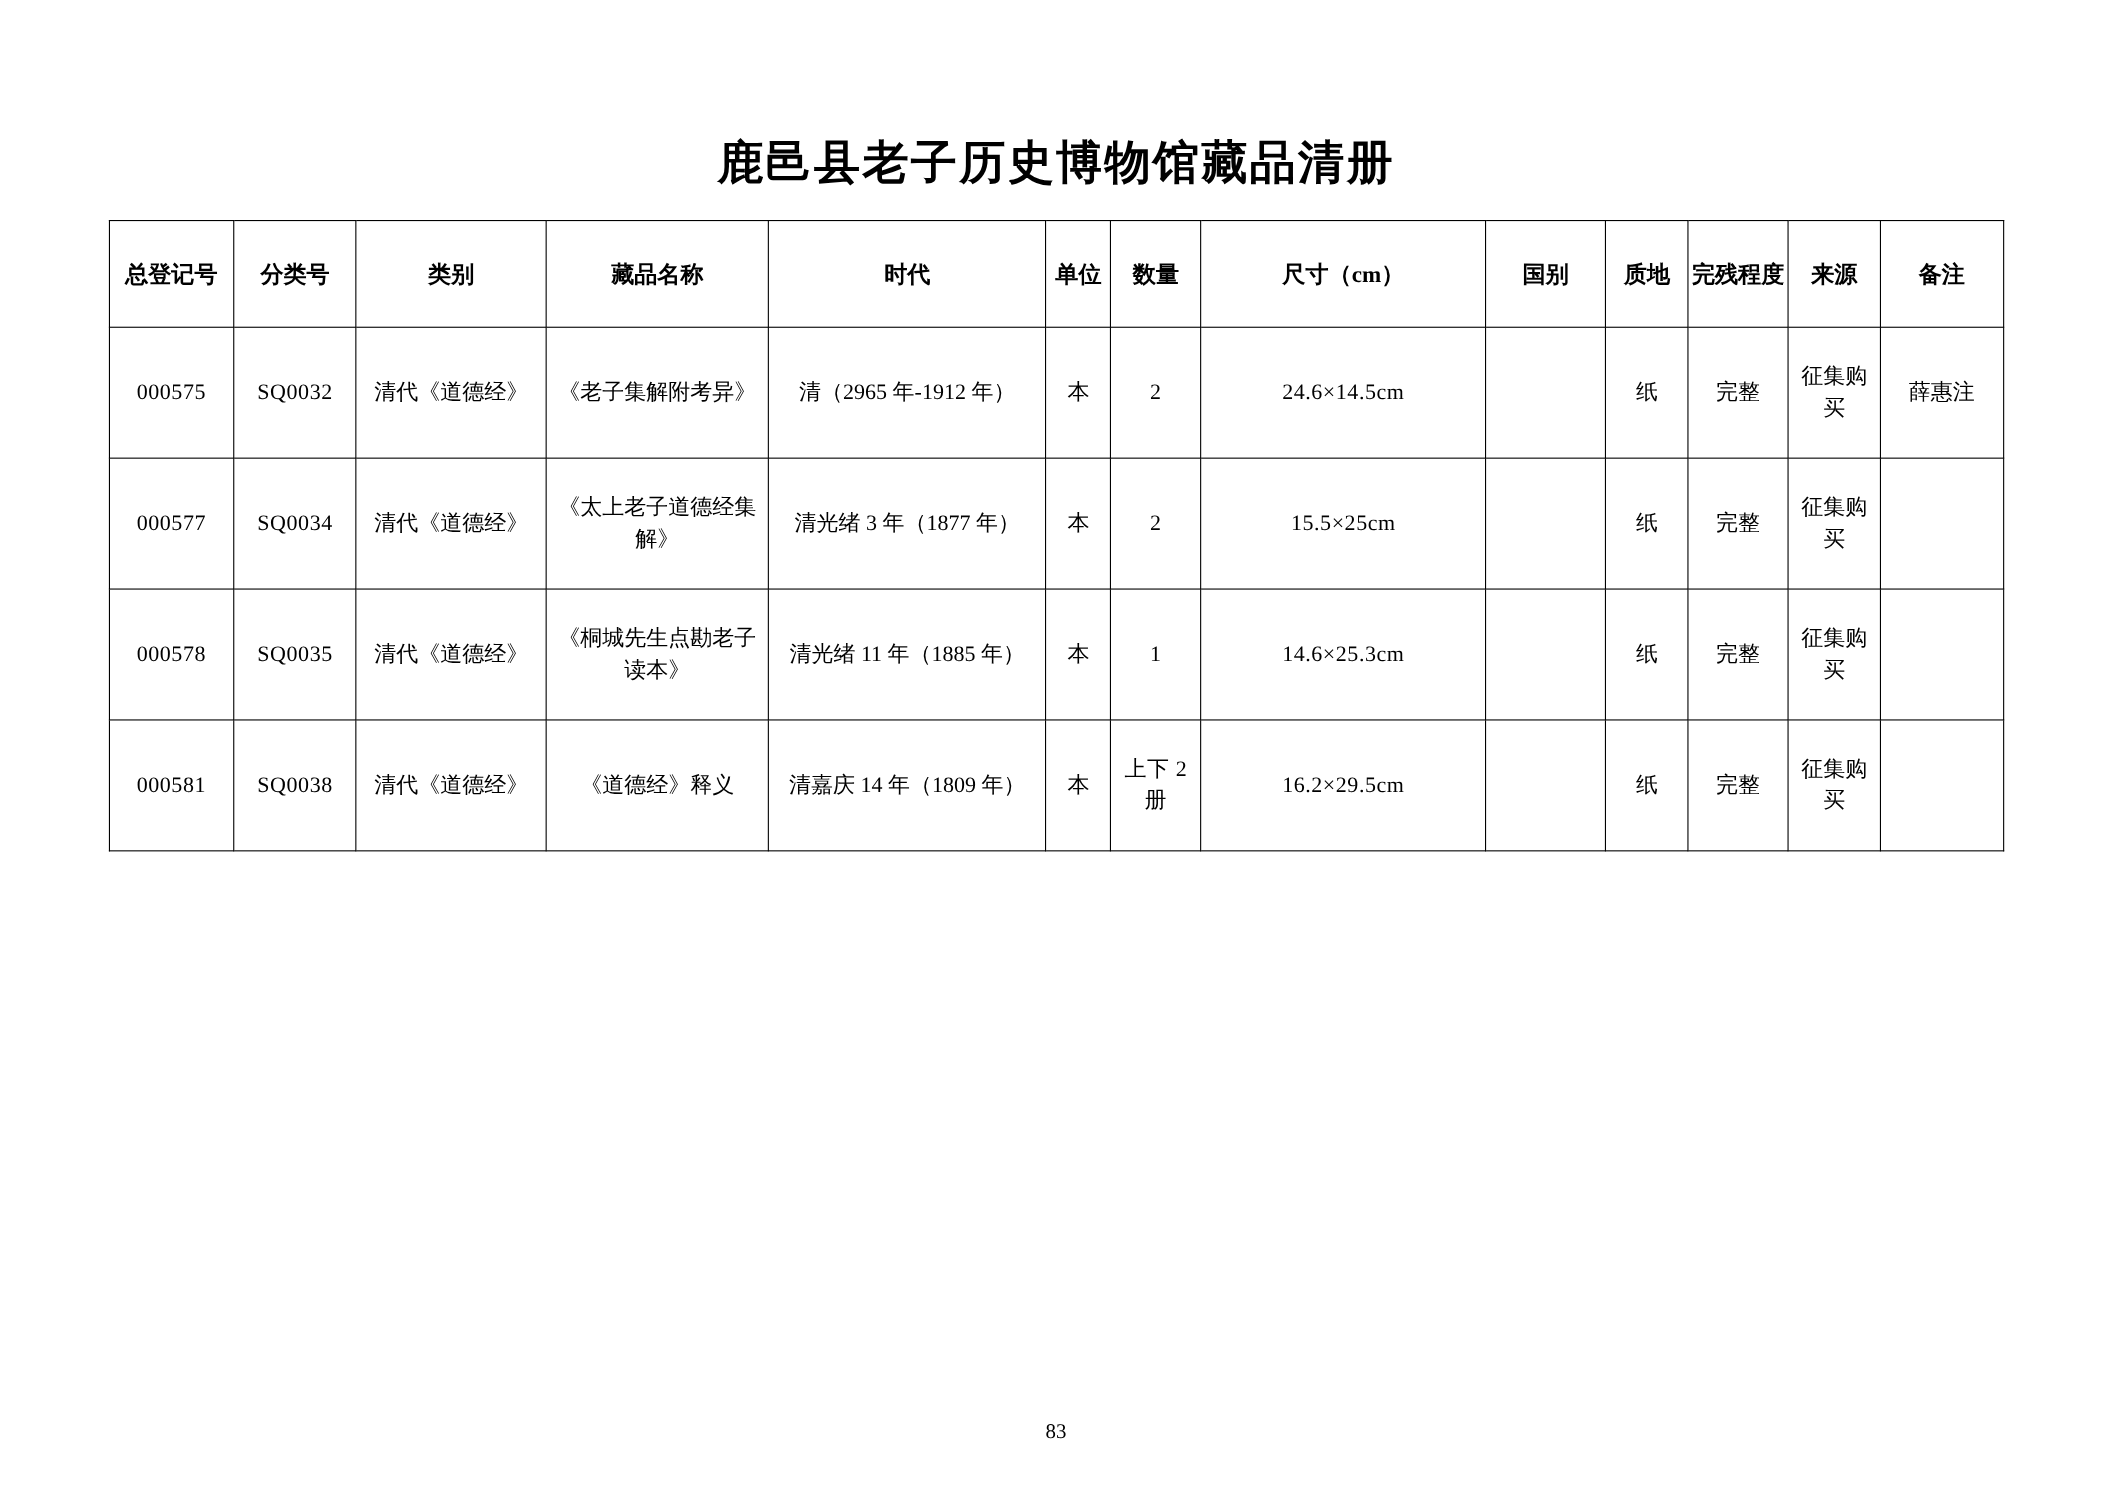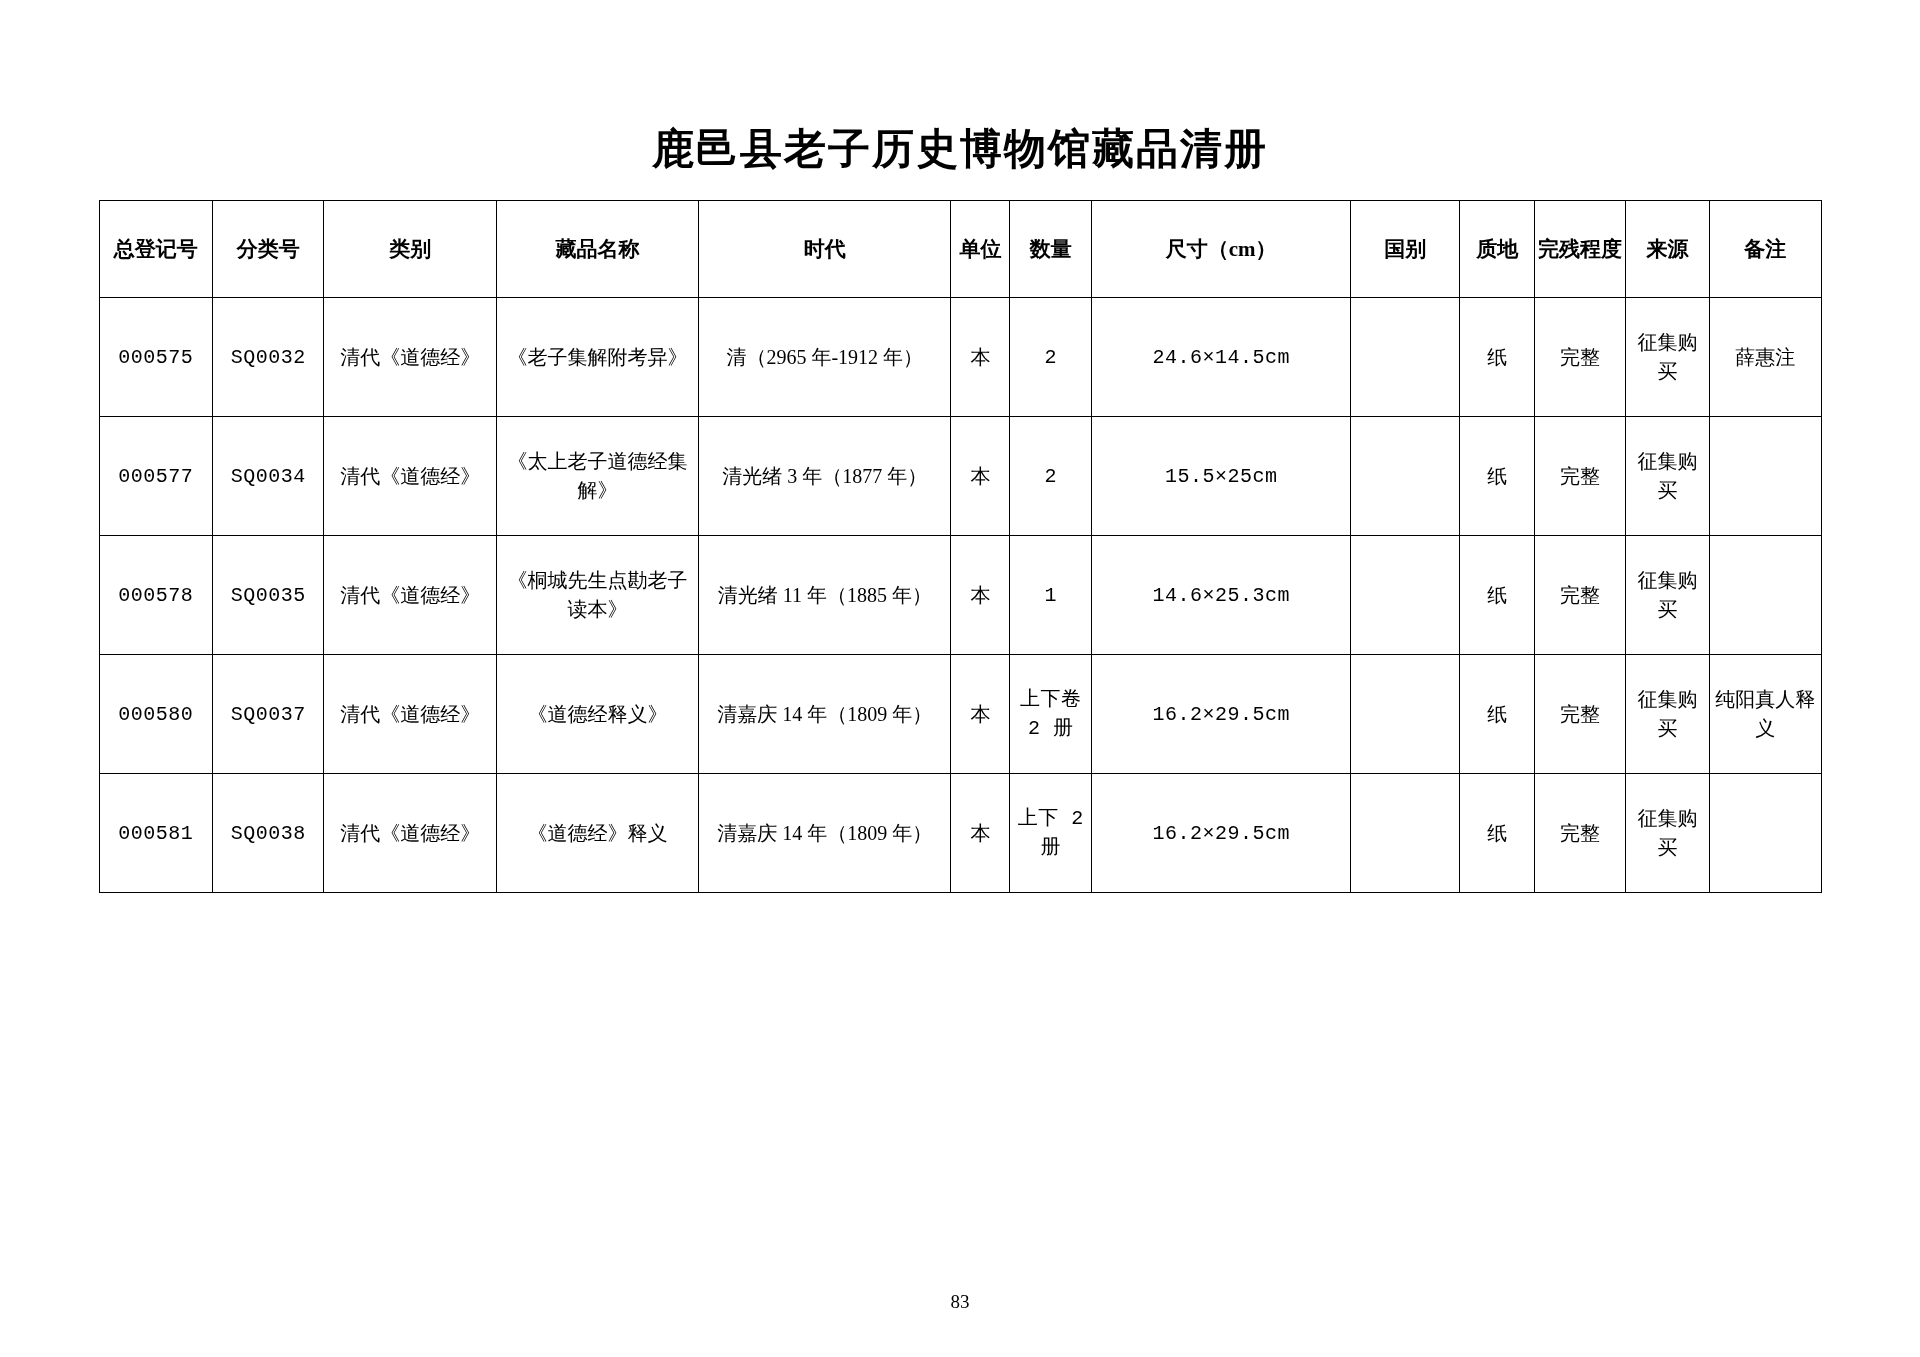--- a/index.html
+++ b/index.html
@@ -76,21 +76,21 @@
   col.c-country { width: 96px; }
   col.c-mat     { width: 66px; }
   col.c-cond    { width: 80px; }
   col.c-src     { width: 74px; }
   col.c-note    { width: 98px; }
 
   .narrow-head {
     line-height: 1.2;
   }
   .cell-num {
-    font-family: Liberation Mono, monospace;
+    font-family: Liberation Serif, serif;
     letter-spacing: 0.5px;
   }
   .page-number {
     position: absolute;
     bottom: 48px;
     left: 0;
     width: 100%;
     text-align: center;
     font-size: 19px;
     font-family: Liberation Serif, serif;
@@ -177,35 +177,20 @@
           <td>本</td>
           <td class="cell-num">1</td>
           <td class="cell-num">14.6×25.3cm</td>
           <td></td>
           <td>纸</td>
           <td>完整</td>
           <td>征集购买</td>
           <td></td>
         </tr>
         <tr>
-          <td class="cell-num">000580</td>
-          <td class="cell-num">SQ0037</td>
-          <td>清代《道德经》</td>
-          <td>《道德经释义》</td>
-          <td>清嘉庆 14 年（1809 年）</td>
-          <td>本</td>
-          <td class="cell-num">上下卷 2 册</td>
-          <td class="cell-num">16.2×29.5cm</td>
-          <td></td>
-          <td>纸</td>
-          <td>完整</td>
-          <td>征集购买</td>
-          <td>纯阳真人释义</td>
-        </tr>
-        <tr>
           <td class="cell-num">000581</td>
           <td class="cell-num">SQ0038</td>
           <td>清代《道德经》</td>
           <td>《道德经》释义</td>
           <td>清嘉庆 14 年（1809 年）</td>
           <td>本</td>
           <td class="cell-num">上下 2 册</td>
           <td class="cell-num">16.2×29.5cm</td>
           <td></td>
           <td>纸</td>

